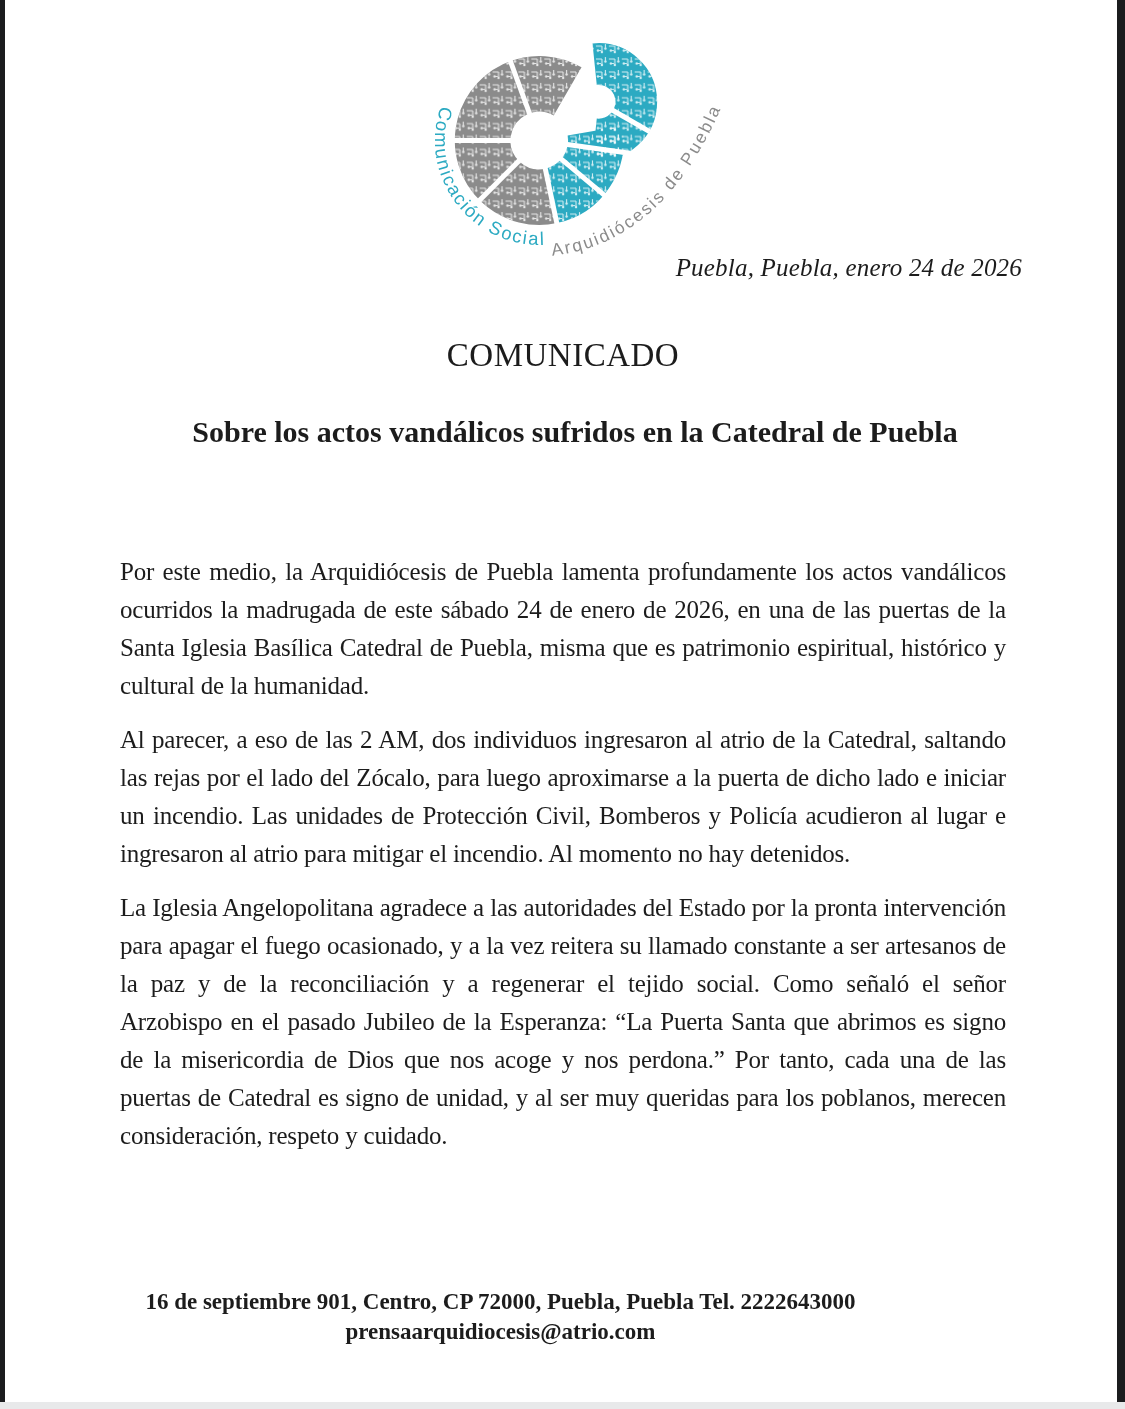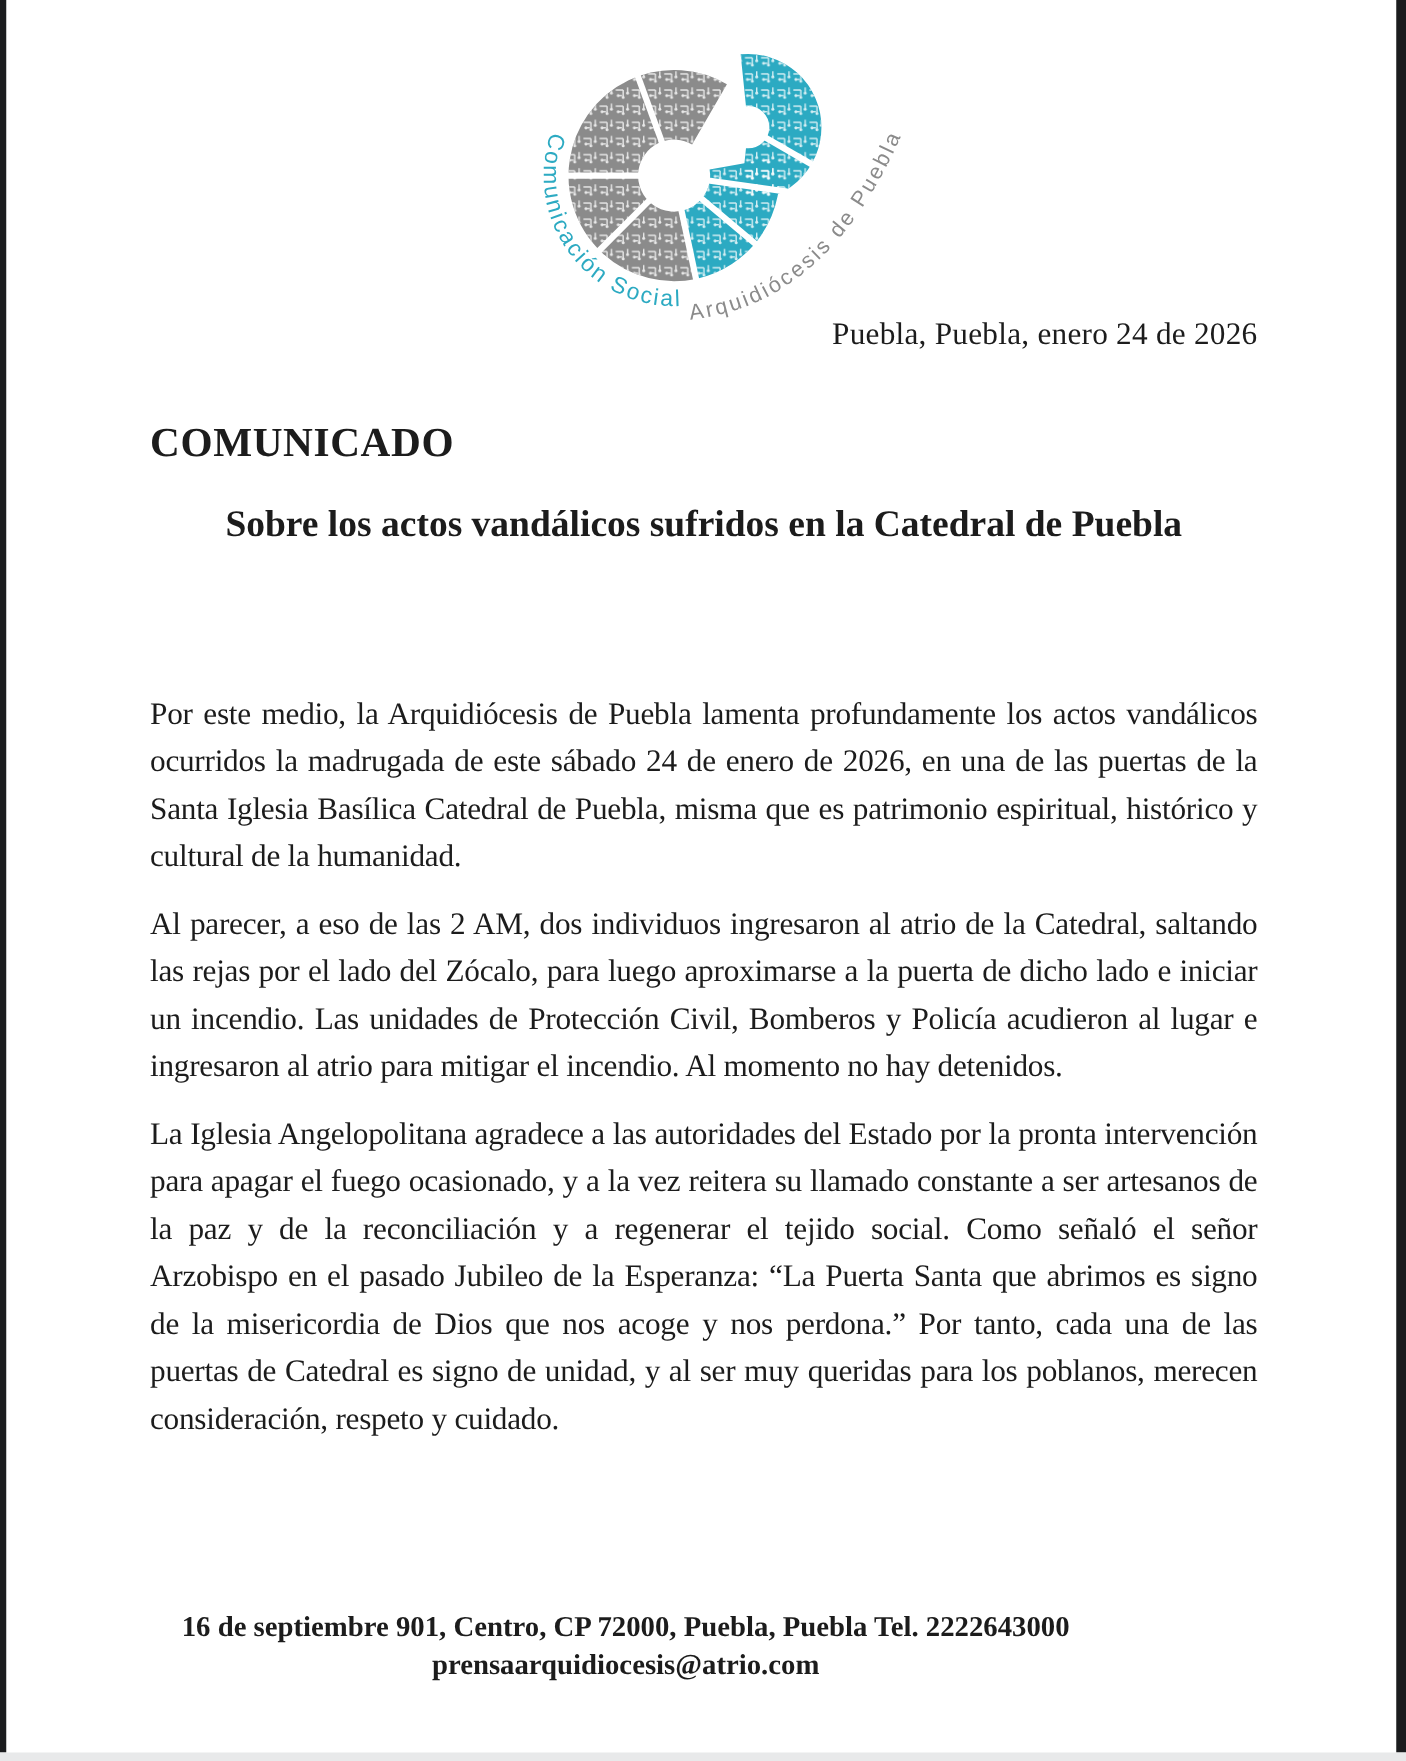--- a/index.html
+++ b/index.html
@@ -9,29 +9,29 @@
     background:#ffffff;
     overflow:hidden;
     font-family:"Liberation Serif","DejaVu Serif",serif;
     color:#1c1c1c;
   }
   .edge-left{position:absolute;left:0;top:0;width:5px;height:1402px;background:#1b1c1e;}
   .edge-right{position:absolute;right:0;top:0;width:8px;height:1402px;background:#1b1c1e;}
   .edge-bottom{position:absolute;left:0;bottom:0;width:1125px;height:7px;background:#e8e9ea;}
   .logo-wrap{position:absolute;left:427px;top:30px;width:318px;height:234px;}
   .dateline{
-    position:absolute;left:120px;top:254px;width:886px;
-    font-size:25px;text-align:right;letter-spacing:.2px;
+    position:absolute;left:136px;top:254px;width:886px;
+    font-size:25px;text-align:right;letter-spacing:.2px;font-style:italic;
   }
   .title{
     position:absolute;left:120px;top:337px;width:886px;margin:0;
-    font-size:33px;font-weight:bold;letter-spacing:.5px;
+    font-size:33px;font-weight:normal;text-align:center;letter-spacing:.5px;
   }
   .subtitle{
-    position:absolute;left:120px;top:397px;width:886px;margin:0;
+    position:absolute;left:120px;top:397px;width:886px;margin:12px;
     font-size:30px;font-weight:bold;text-align:center;line-height:45px;
   }
   .body-text{
     position:absolute;left:120px;top:537px;width:886px;
     font-size:25px;line-height:38px;text-align:justify;
     letter-spacing:-.2px;
   }
   .body-text p{margin:16px 0 11px 0;}
   .footer{
     position:absolute;left:0;top:1287px;width:1001px;

